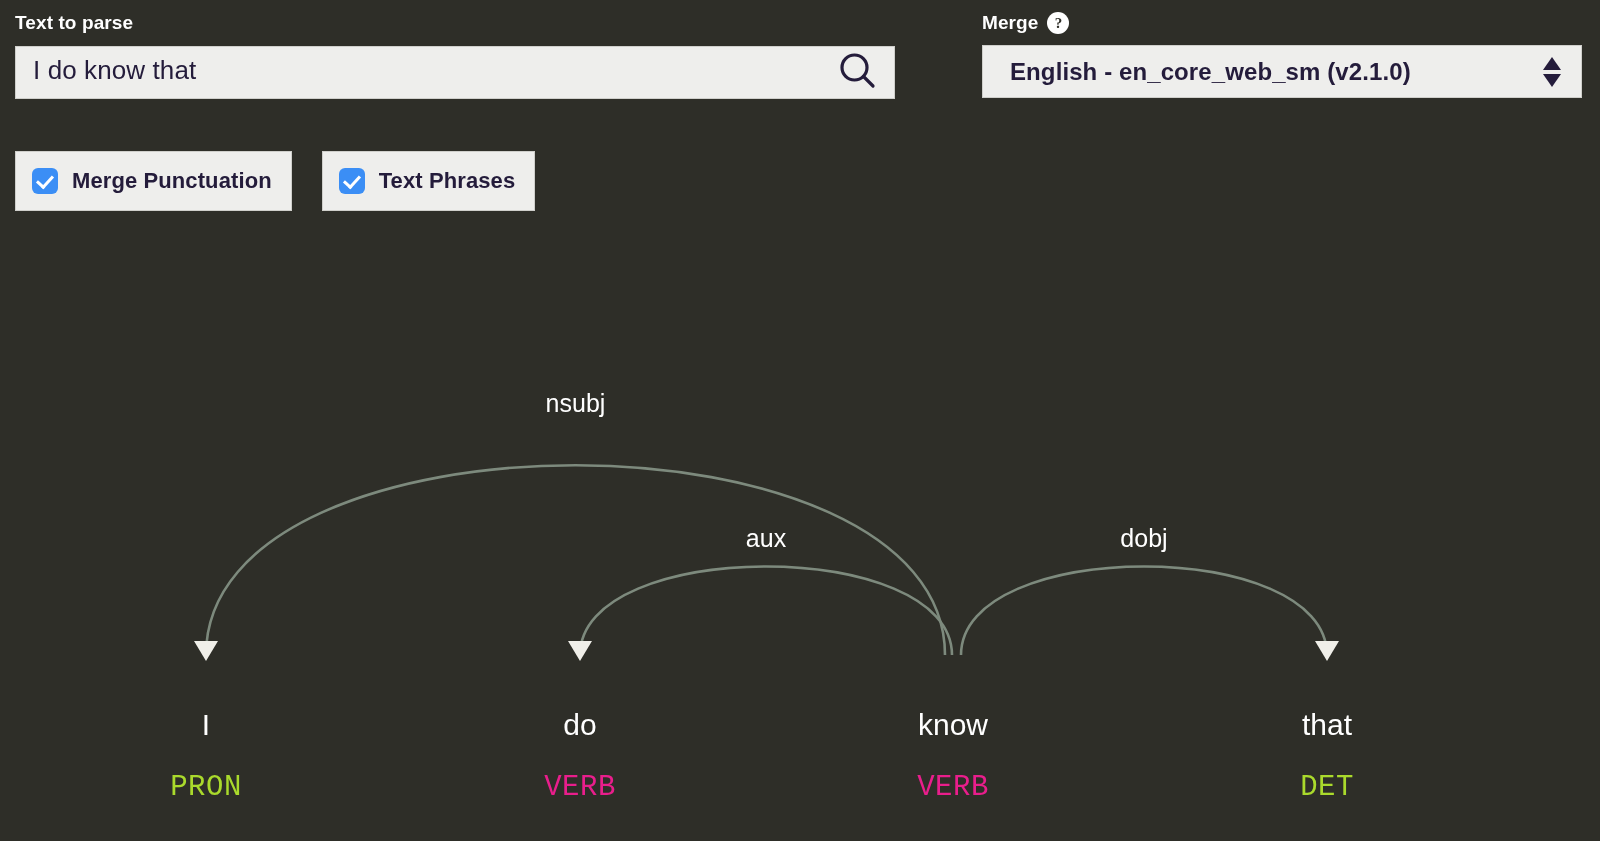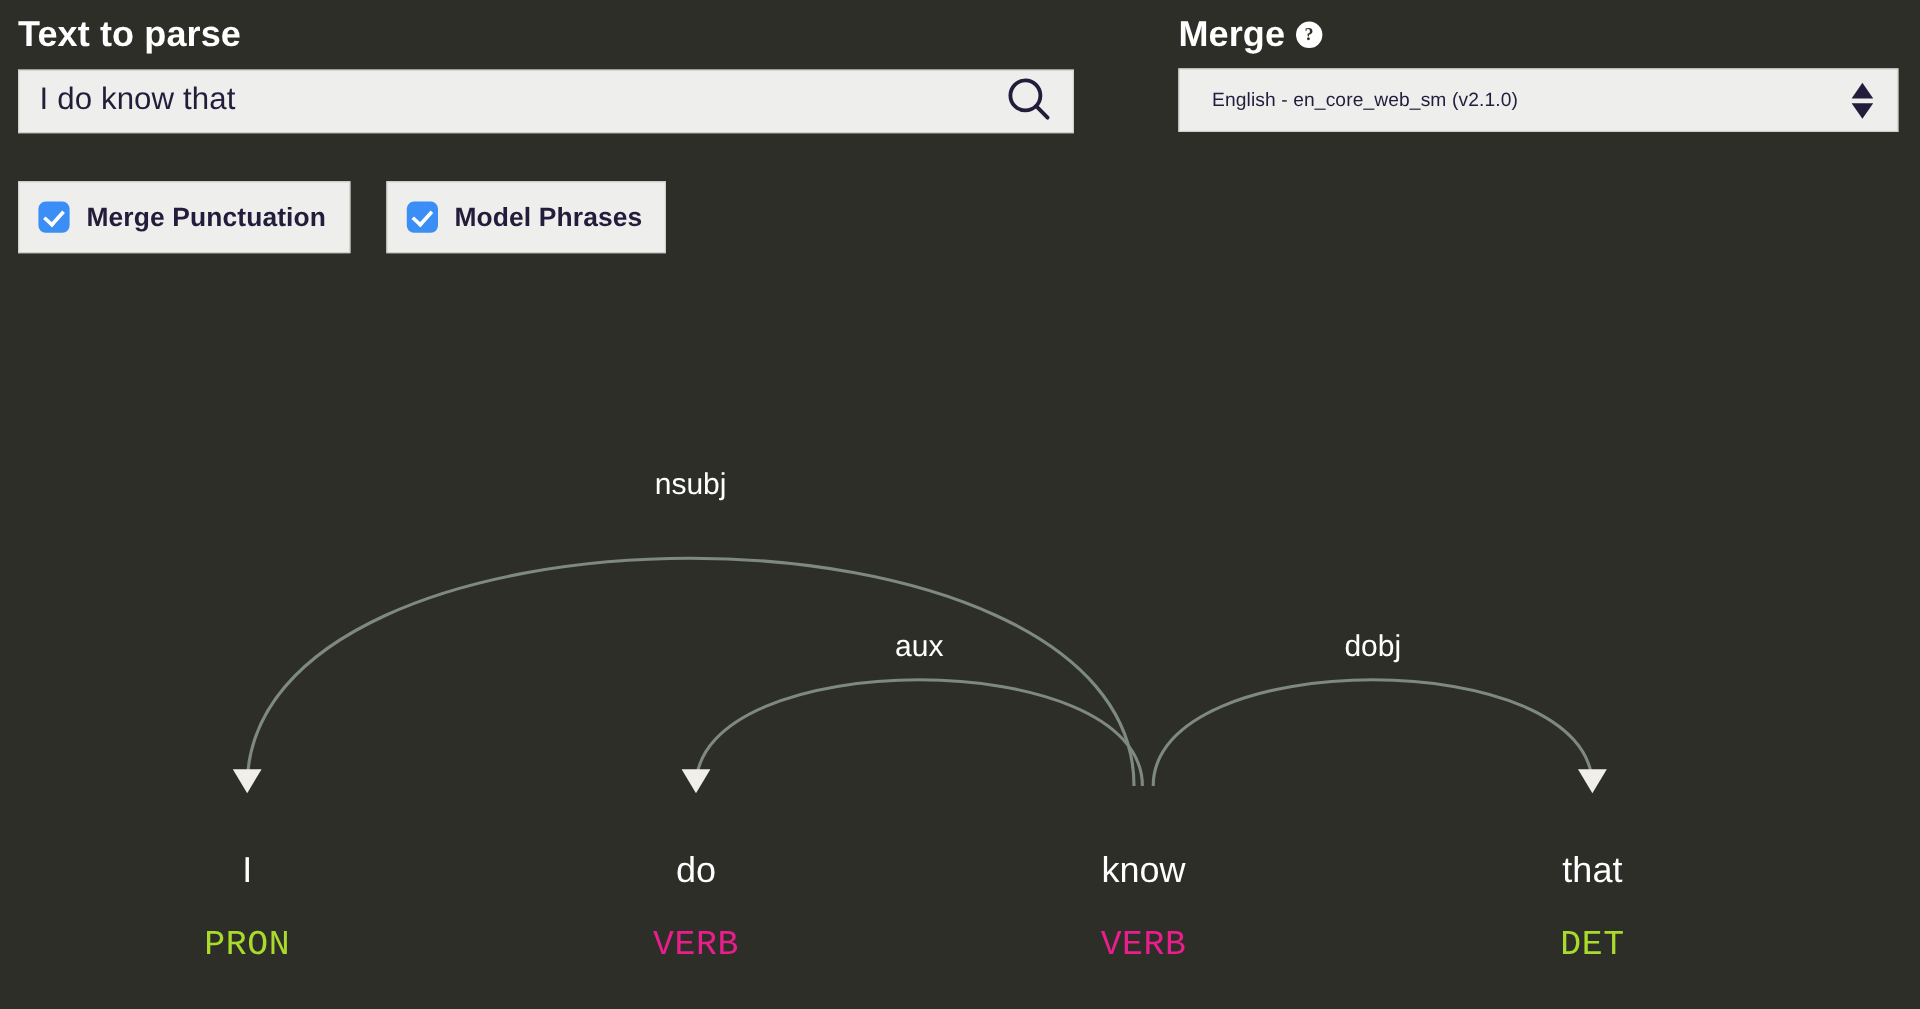--- a/index.html
+++ b/index.html
@@ -18,21 +18,21 @@
 
   
   .controls {
     position: absolute;
     left: 0; top: 0;
     width: 1600px;
     height: 215px;
   }
 
   .label-text {
-    font-size: 30px;
+    font-size: 19px;
     font-weight: bold;
     color: #ffffff;
     letter-spacing: 0.1px;
   }
 
   .text-group {
     position: absolute;
     left: 15px;
     top: 12px;
     width: 880px;
@@ -91,23 +91,24 @@
     background: #eeeeec;
     border: 1px solid #cfcfcb;
     display: flex;
     align-items: center;
     justify-content: space-between;
     padding: 0 18px 0 27px;
     box-sizing: border-box;
     cursor: pointer;
   }
   .select-value {
-    font-size: 16px;
+    font-size: 24px;
     color: #241c3b;
     letter-spacing: 0.1px;
+    font-weight: bold;
   }
 
   
   .checkrow {
     position: absolute;
     left: 15px;
     top: 151px;
     display: flex;
     gap: 30px;
   }
@@ -219,21 +220,21 @@
     </div>
   </div>
 
   <div class="checkrow">
     <div class="checkbtn">
       <span class="cbox"></span>
       <span class="cblabel">Merge Punctuation</span>
     </div>
     <div class="checkbtn">
       <span class="cbox"></span>
-      <span class="cblabel">Model Phrases</span>
+      <span class="cblabel">Text Phrases</span>
     </div>
   </div>
 
 </div>
 
 <div class="depviz">
   <svg id="dep-svg" width="1600" height="626" viewBox="0 0 1600 626">
       <path d="M206,440 C206,187 945,187 945,440" class="arc-path"></path>
       <text x="575.5" y="197" class="arc-label">nsubj</text>
       <polygon points="194,426 218,426 206,446" class="arrowhead"></polygon>

